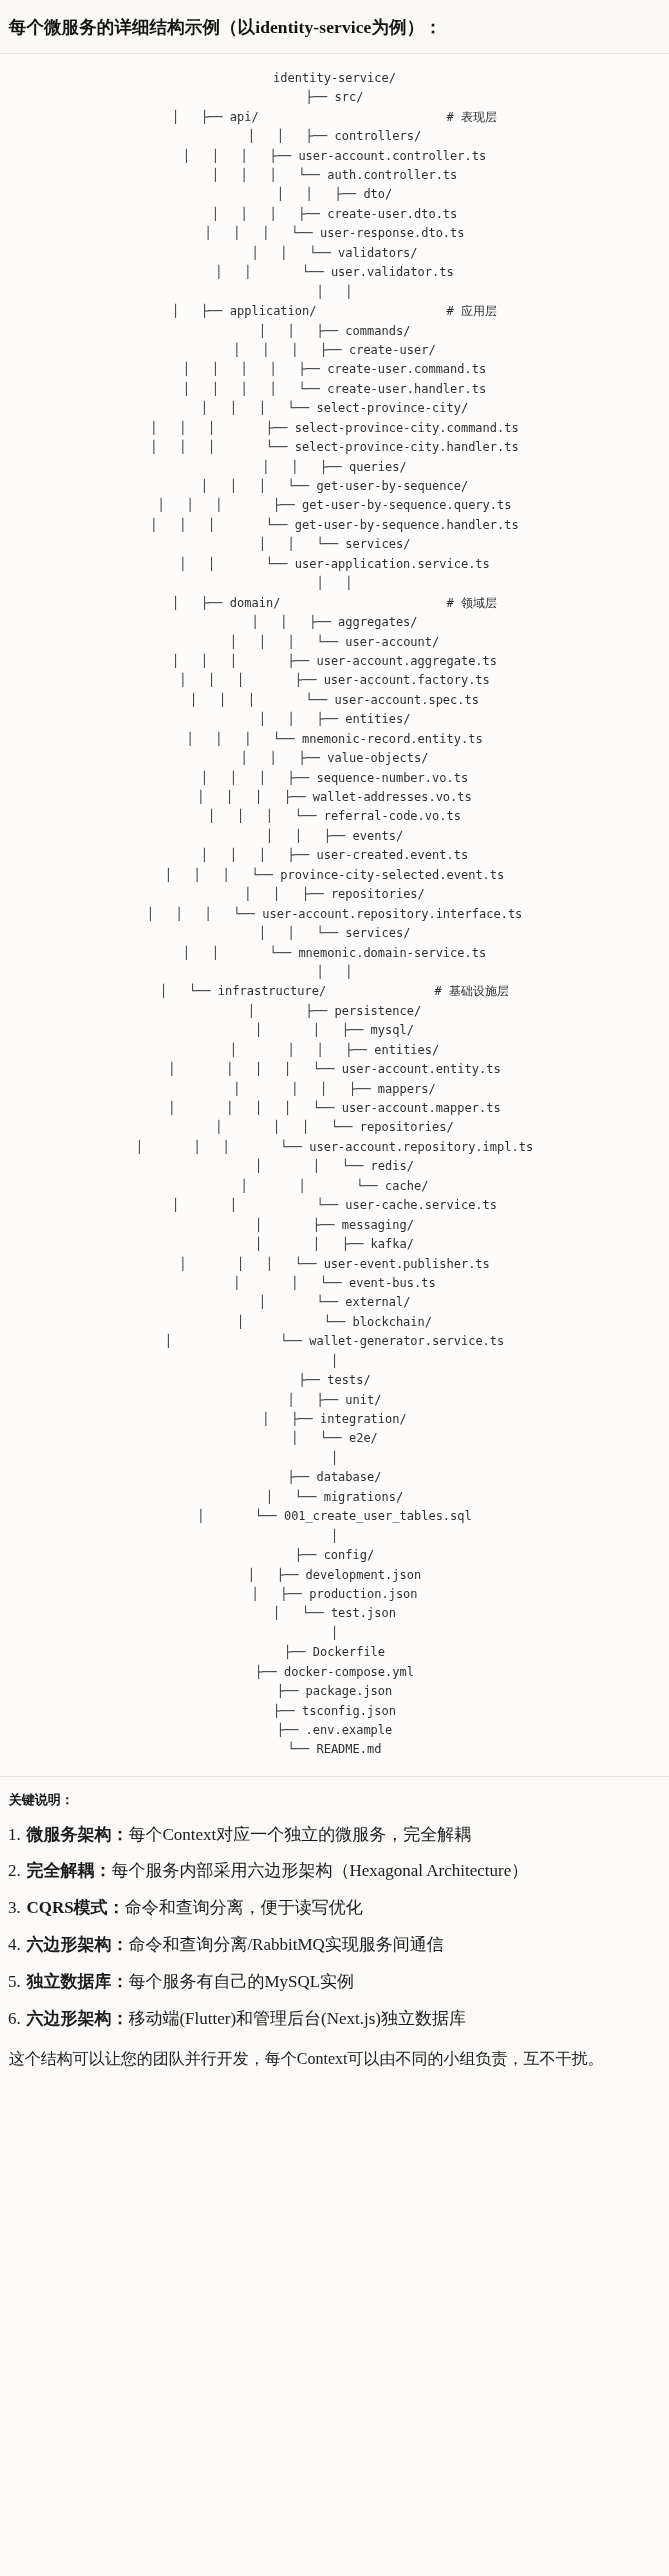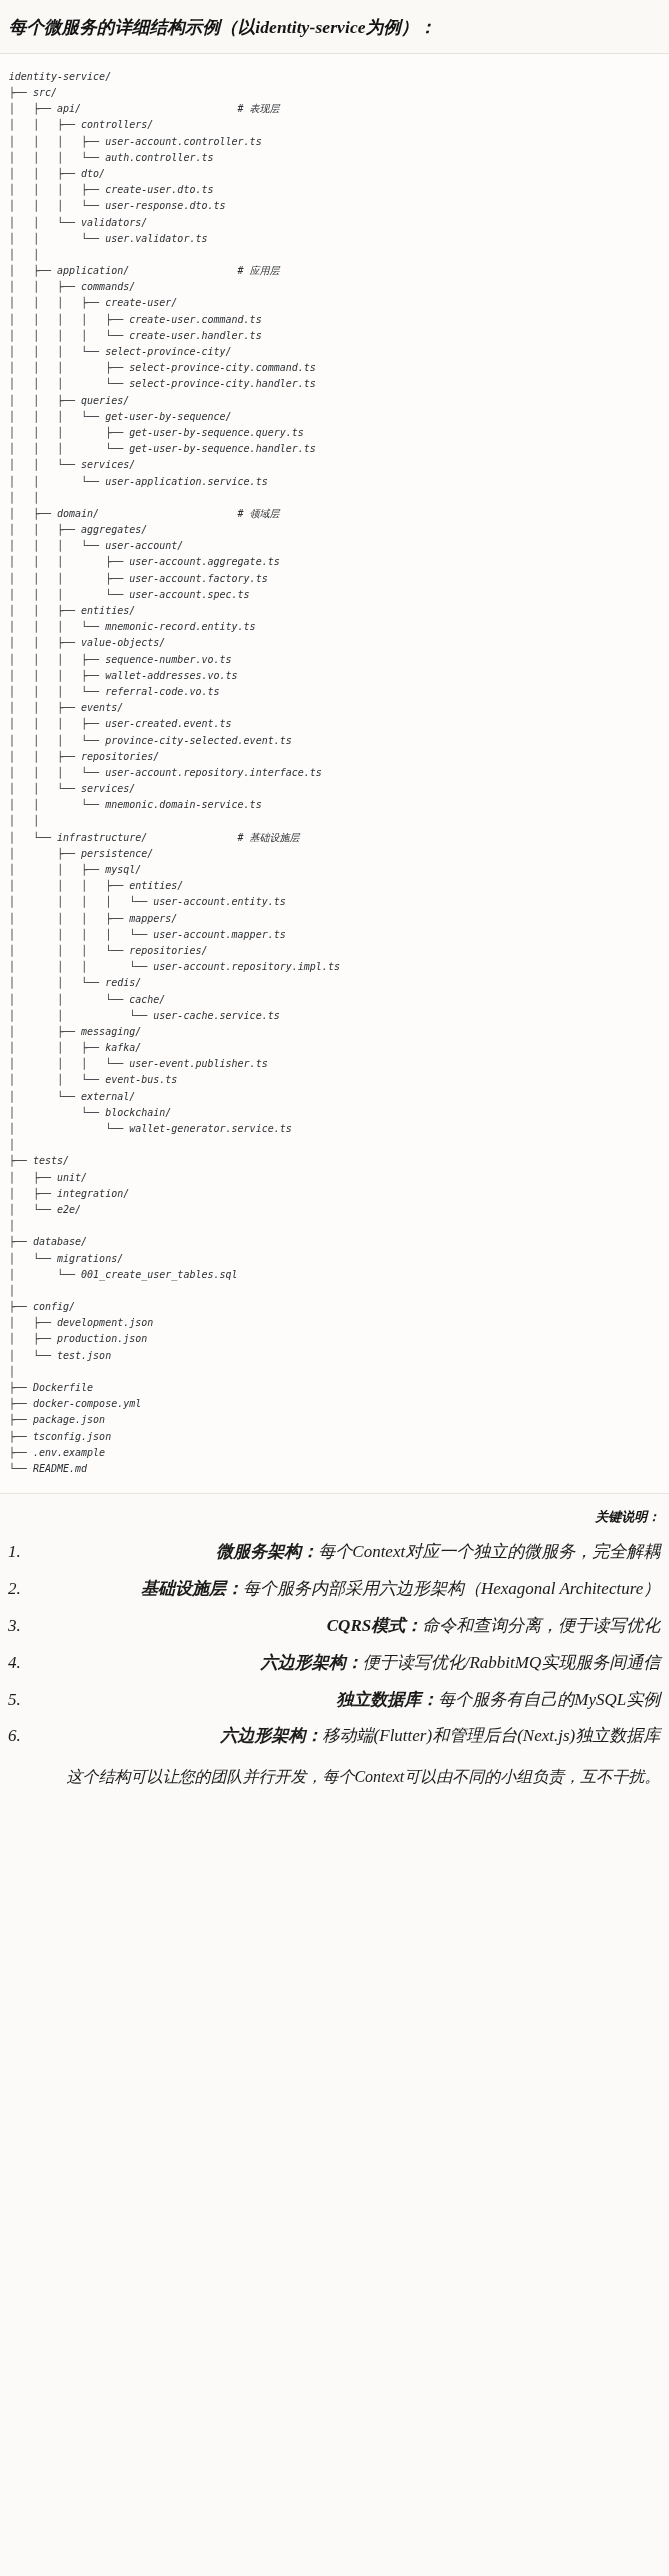--- a/index.html
+++ b/index.html
@@ -10,21 +10,20 @@
   body {
     width: 669px;
     background: #fbfaf8;
     font-family: "Liberation Sans", sans-serif;
     color: #1f1f1f;
     -webkit-font-smoothing: antialiased;
   }
   .page {
     width: 669px;
     box-sizing: border-box;
-    font-style: italic;
   }
 
   
   .title-bar {
     padding: 16.3px 8.8px 13.8px 8.8px;
     border-bottom: 0.6px solid #e6e3dd;
     background: #faf9f6;
   }
   .title-bar h1 {
     margin: 0;
@@ -38,33 +37,33 @@
 
   
   .tree-block {
     padding: 15px 8.8px 16.3px 8.8px;
     background: #fdfcfa;
     border-bottom: 0.6px solid #e6e3dd;
   }
   pre.tree {
     margin: 0;
     font-family: "DejaVu Sans Mono", "Liberation Mono", monospace;
-    font-size: 10px;
+    font-size: 12px;
     line-height: 1.62;
     color: #2b2f33;
     white-space: pre;
     overflow: visible;
     tab-size: 4;
+    text-align: center;
   }
 
   
   .notes {
     padding: 13.8px 8.8px 16.3px 8.8px;
     background: #fbfaf8;
-    text-align: right;
   }
   .notes h2 {
     margin: 0 0 12.5px 0;
     font-size: 13px;
     font-weight: 700;
     font-family: "Liberation Serif", "DejaVu Serif", serif;
     color: #141414;
   }
   ol.note-list {
     margin: 0 0 13.8px 0;
@@ -195,23 +194,23 @@
 ├── package.json
 ├── tsconfig.json
 ├── .env.example
 └── README.md</pre>
   </div>
 
   <div class="notes">
     <h2>关键说明：</h2>
     <ol class="note-list">
         <li><span class="note-term">微服务架构</span><span class="note-sep">：</span><span class="note-desc">每个Context对应一个独立的微服务，完全解耦</span></li>
-        <li><span class="note-term">基础设施层</span><span class="note-sep">：</span><span class="note-desc">每个服务内部采用六边形架构（Hexagonal Architecture）</span></li>
+        <li><span class="note-term">完全解耦</span><span class="note-sep">：</span><span class="note-desc">每个服务内部采用六边形架构（Hexagonal Architecture）</span></li>
         <li><span class="note-term">CQRS模式</span><span class="note-sep">：</span><span class="note-desc">命令和查询分离，便于读写优化</span></li>
-        <li><span class="note-term">六边形架构</span><span class="note-sep">：</span><span class="note-desc">便于读写优化/RabbitMQ实现服务间通信</span></li>
+        <li><span class="note-term">六边形架构</span><span class="note-sep">：</span><span class="note-desc">命令和查询分离/RabbitMQ实现服务间通信</span></li>
         <li><span class="note-term">独立数据库</span><span class="note-sep">：</span><span class="note-desc">每个服务有自己的MySQL实例</span></li>
         <li><span class="note-term">六边形架构</span><span class="note-sep">：</span><span class="note-desc">移动端(Flutter)和管理后台(Next.js)独立数据库</span></li>
       </ol>
     <p class="closing">这个结构可以让您的团队并行开发，每个Context可以由不同的小组负责，互不干扰。</p>
   </div>
 
 </div>
 
 
 </body></html>

